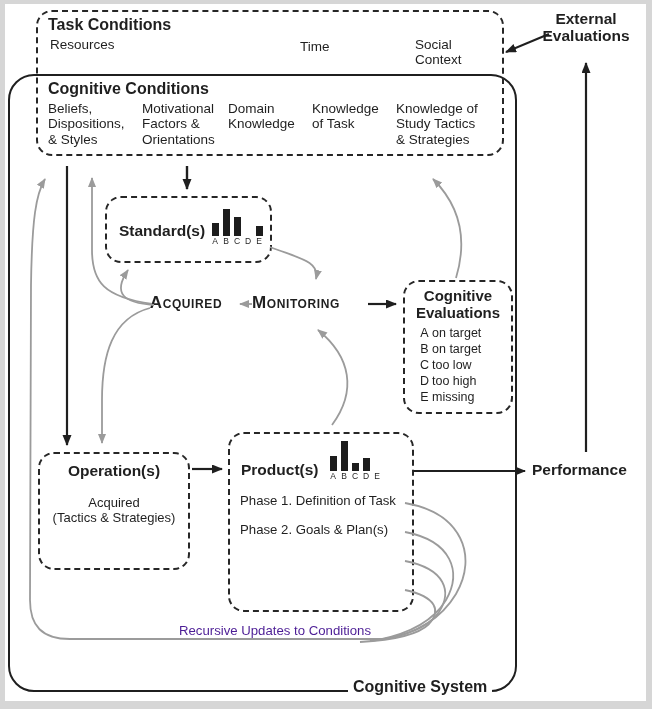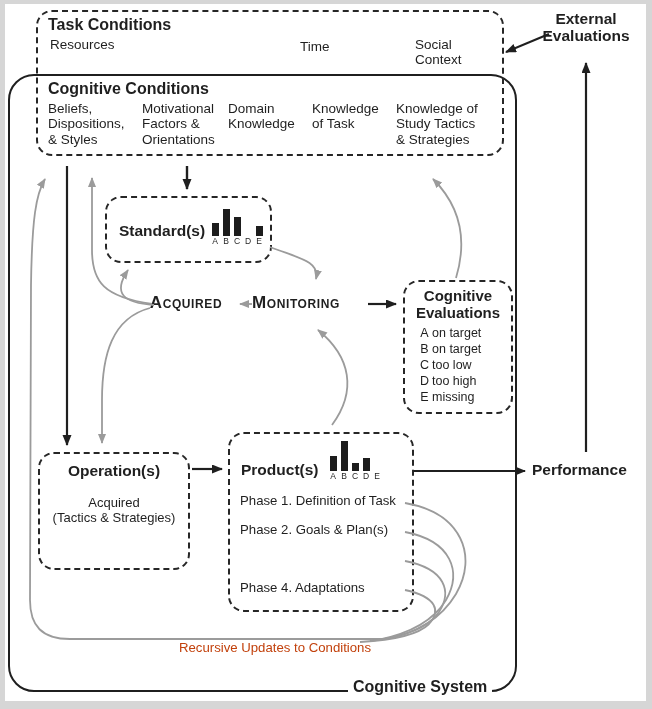--- a/index.html
+++ b/index.html
@@ -137,26 +137,25 @@
           <div class="bar" style="height: 13px;"></div>
           <div class="bar-label">D</div>
         </div>
         <div class="bar-col">
           <div class="bar" style="height: 0px;"></div>
           <div class="bar-label">E</div>
         </div>
       </div>
     <div class="abs" style="left:10px;top:59px;font-size:13.2px;">Phase 1. Definition of Task</div>
     <div class="abs" style="left:10px;top:88px;font-size:13.2px;">Phase 2. Goals &amp; Plan(s)</div>
-    <div class="abs" style="left:10px;top:146px;font-size:13.2px;">Phase 4. Adaptations</div>
   </div>
 
   <div class="abs" style="left:532px;top:461px;font-weight:bold;font-size:15.5px;">Performance</div>
 
-  <div class="abs" style="left:160px;top:640px;width:230px;text-align:center;font-size:13.2px;color:#c2410c;">Recursive Updates to Conditions</div>
+  <div class="abs" style="left:160px;top:623px;width:230px;text-align:center;font-size:13.2px;color:#4c1d95;">Recursive Updates to Conditions</div>
 
   <div class="abs syslabel" style="left:348px;top:678px;">Cognitive System</div>
 
   <svg width="652" height="709" viewBox="0 0 652 709">
     <defs>
       <marker id="ab" markerWidth="12" markerHeight="11" refX="10" refY="4.5" orient="auto" markerUnits="userSpaceOnUse">
         <path d="M0,0 L11,4.5 L0,9 Z" fill="#1f1f1f"></path>
       </marker>
       <marker id="ag" markerWidth="11" markerHeight="10" refX="9" refY="4" orient="auto" markerUnits="userSpaceOnUse">
         <path d="M0,0 L10,4 L0,8 Z" fill="#9b9b9b"></path>

